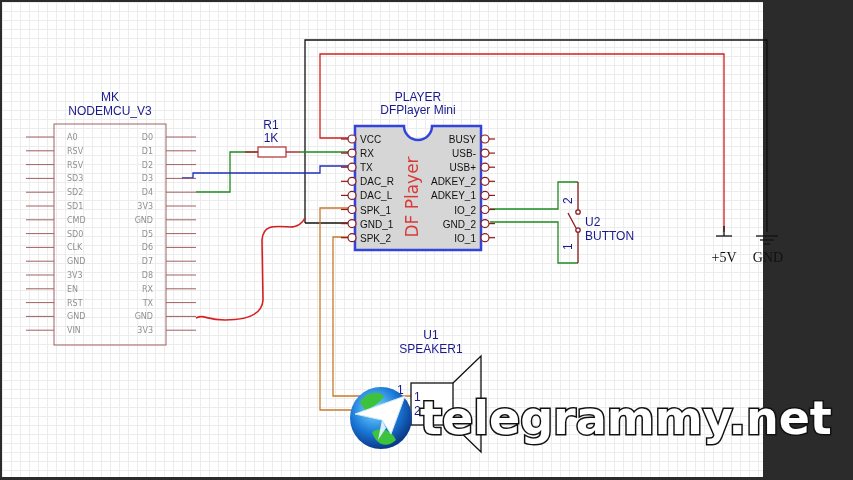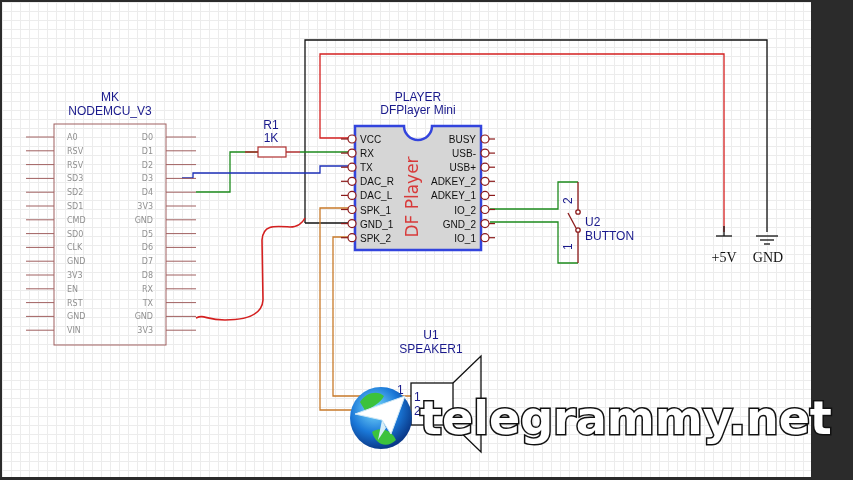--- a/index.html
+++ b/index.html
@@ -8,21 +8,20 @@
     background: #2b2b2b;
     font-family: "Liberation Sans", sans-serif;
   }
   #canvas {
     position: absolute; left: 2px; top: 2px; width: 761px; height: 475px;
     background-color: #ffffff;
     background-image:
       linear-gradient(to right, #ececec 1px, transparent 1px),
       linear-gradient(to bottom, #ececec 1px, transparent 1px);
     background-size: 9px 9px;
-    padding-left: 48px;
   }
   svg { position: absolute; left: 0; top: 0; }
   .lbl { font-family: "Liberation Sans", sans-serif; fill: #1a1a8c; font-size: 12px; }
   .pin { font-family: "DejaVu Sans", sans-serif; fill: #909090; font-size: 8px; }
   .dfpin { font-family: "Liberation Sans", sans-serif; fill: #111; font-size: 10px; }
   .serif { font-family: "Liberation Serif", serif; fill: #111; font-size: 14px; }
   .wm {
     font-family: "DejaVu Sans", sans-serif; font-size: 46px; font-weight: bold;
     fill: #ffffff; stroke: #111; stroke-width: 3px; paint-order: stroke;
   }

